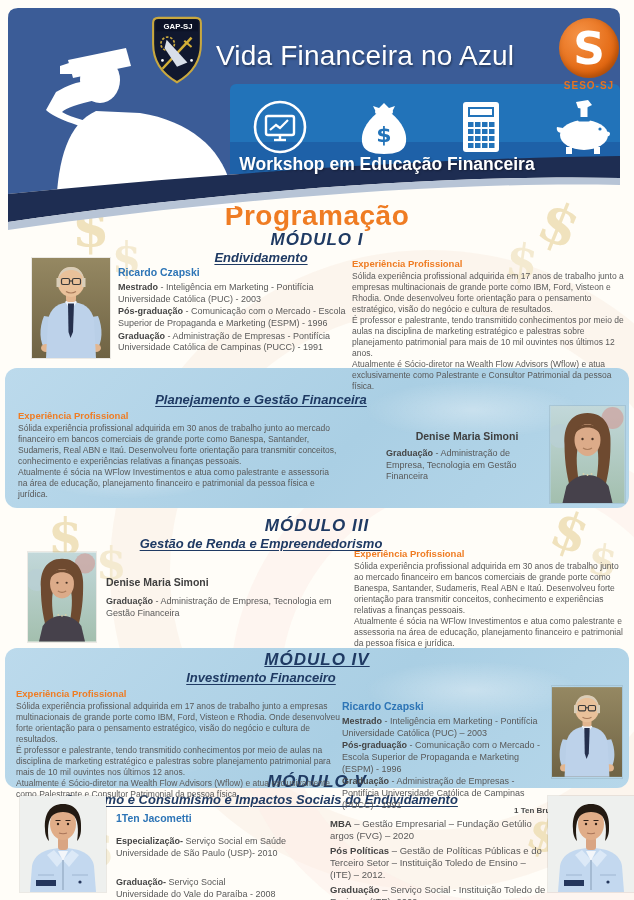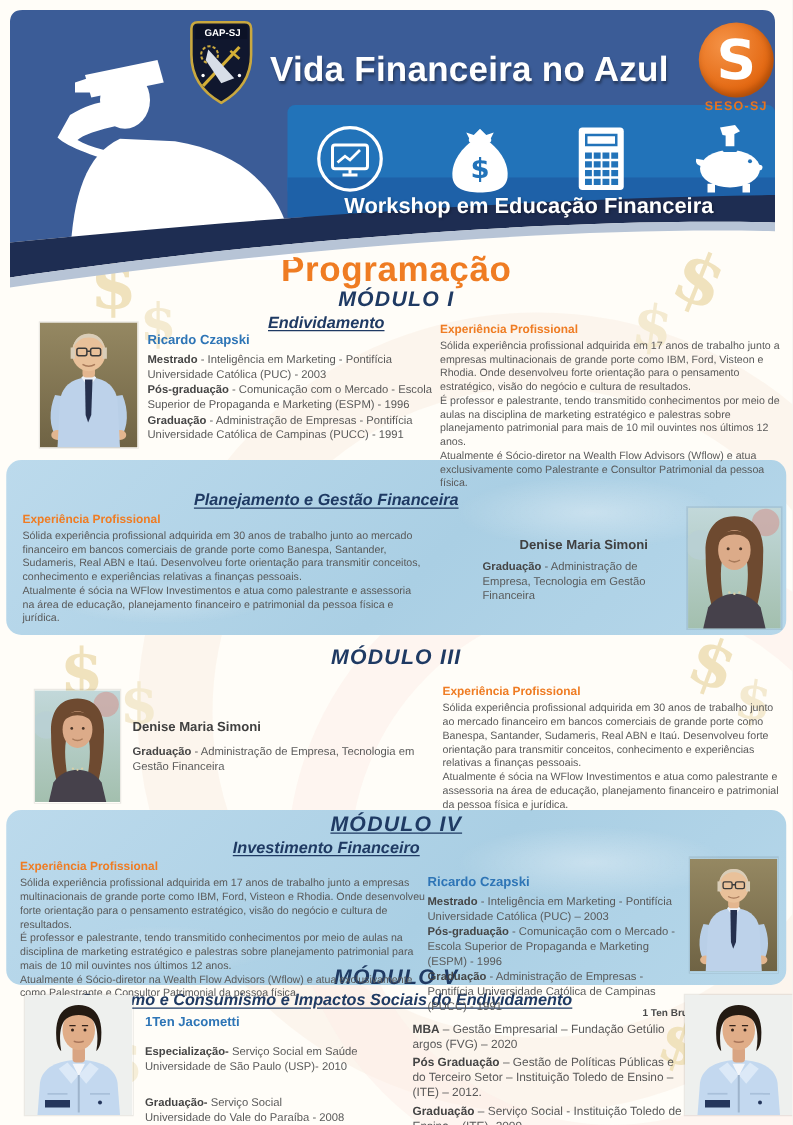--- a/index.html
+++ b/index.html
@@ -9,27 +9,27 @@
   
   .wm{position:absolute;z-index:0;font-family:"DejaVu Serif",serif;font-weight:bold;color:#f0e2bd;line-height:1;user-select:none;}
   .ring{position:absolute;z-index:0;border-radius:50%;}
   .r1{width:520px;height:520px;border:60px solid #f9efe3;left:110px;top:250px;opacity:.55;}
   .r2{width:420px;height:420px;border:50px solid #fdeee8;left:230px;top:430px;opacity:.5;}
 
   
   .hdr{position:absolute;left:8px;top:8px;width:612px;height:230px;z-index:2;}
   .hdr svg.bg{position:absolute;left:0;top:0;}
   .badge{position:absolute;left:142px;top:6px;width:54px;height:70px;}
-  .title{position:absolute;left:208px;top:32px;width:360px;color:#fff;font-size:28px;font-weight:bold;white-space:nowrap;text-shadow:1px 2px 2px rgba(0,0,0,.35);letter-spacing:.2px;}
+  .title{position:absolute;left:208px;top:32px;width:360px;color:#fff;font-size:28px;font-weight:normal;white-space:nowrap;text-shadow:1px 2px 2px rgba(0,0,0,.35);letter-spacing:.2px;}
   .seso{position:absolute;left:548px;top:10px;width:66px;text-align:center;}
   .seso .ball{position:relative;width:60px;height:60px;margin:0 auto;border-radius:50%;background:radial-gradient(circle at 35% 30%,#f59347,#e2650e 70%);box-shadow:inset -2px -3px 6px rgba(0,0,0,.25);}
   .seso .ball span{position:absolute;left:0;top:2px;width:100%;text-align:center;color:#fff;font-size:44px;font-weight:bold;font-family:"DejaVu Sans",sans-serif;line-height:58px;}
   .seso .lbl{margin-top:2px;color:#e8731f;font-size:10px;font-weight:bold;letter-spacing:1px;}
   .icons{position:absolute;left:236px;top:90px;width:360px;height:58px;display:flex;align-items:center;justify-content:space-between;padding:0 8px;}
-  .subtitle{position:absolute;left:222px;top:146px;width:314px;text-align:center;color:#fff;font-size:17.5px;font-weight:bold;text-shadow:1px 1px 2px rgba(0,0,0,.3);padding-left:36px;}
+  .subtitle{position:absolute;left:222px;top:146px;width:314px;text-align:center;color:#fff;font-size:17.5px;font-weight:bold;text-shadow:1px 1px 2px rgba(0,0,0,.3);}
 
   
   .prog-title{position:absolute;left:0;top:200px;width:634px;text-align:center;color:#ef7c23;font-size:28px;font-weight:bold;letter-spacing:.5px;z-index:1;}
   .mod-title{position:absolute;width:634px;text-align:center;color:#1f3a63;font-size:17px;font-weight:bold;font-style:italic;letter-spacing:1px;z-index:1;}
   .mod-topic{position:absolute;width:522px;text-align:center;color:#1f3a63;font-size:13px;font-weight:bold;font-style:italic;text-decoration:underline;text-underline-offset:2px;z-index:1;}
 
   
   .panel{position:absolute;left:5px;width:624px;border-radius:12px;background:linear-gradient(135deg,#bcdaec 0%,#aacfe4 55%,#b6d7ea 100%);z-index:1;}
   .panel:after{content:"";position:absolute;inset:0;border-radius:12px;background:
     radial-gradient(closest-side at 75% 30%,rgba(255,255,255,.35),transparent 70%),
@@ -256,20 +256,21 @@
   </div>
   <div class="abs" style="left:386px;top:430px;width:162px;">
     <div class="name-dark" style="text-align:center;">Denise Maria Simoni</div>
     <div class="cred" style="margin-top:6px;"><span class="cl">Graduação</span><span class="ct"> - Administração de Empresa, Tecnologia em Gestão Financeira</span></div>
   </div>
   <svg class="photo" style="left:550px;top:406px;" width="75" height="97">
       <use href="#photo-denise"></use>
     </svg>
 
   <div class="mod-title" style="top:516px;">MÓDULO  III</div>
+  <div class="mod-topic" style="top:536px;">Gestão de Renda e Empreendedorismo</div>
   <svg class="photo" style="left:28px;top:552px;" width="68" height="90">
       <use href="#photo-denise"></use>
     </svg>
   <div class="abs" style="left:106px;top:576px;width:232px;">
     <div class="name-dark">Denise Maria Simoni</div>
     <div class="cred" style="margin-top:8px;"><span class="cl">Graduação</span><span class="ct"> - Administração de Empresa, Tecnologia em Gestão Financeira</span></div>
   </div>
   <div class="abs" style="left:354px;top:548px;width:272px;">
     <div class="exp-h">Experiência Profissional</div>
     <div class="exp-t">Sólida experiência profissional adquirida em 30 anos de trabalho junto ao mercado financeiro em bancos comerciais de grande porte como Banespa, Santander, Sudameris, Real ABN e Itaú. Desenvolveu forte orientação para transmitir conceitos, conhecimento e experiências relativas a finanças pessoais.
@@ -303,20 +304,20 @@
     </svg>
   <div class="abs" style="left:116px;top:812px;width:212px;">
     <div class="name-blue">1Ten Jacometti</div>
     <div class="cred gap" style="margin-top:12px;"><span class="cl">Especialização-</span><span class="ct"> Serviço Social em Saúde
 Universidade de São Paulo (USP)- 2010</span></div>
     <div class="cred gap"><span class="cl">Graduação-</span><span class="ct"> Serviço Social
 Universidade do Vale do Paraíba - 2008</span></div>
   </div>
   <div class="abs" style="left:330px;top:818px;width:216px;">
     <div class="cred" style="font-size:9.5px;"><span class="cl">MBA</span><span class="ct"> – Gestão Empresarial – Fundação Getúlio argos (FVG) – 2020</span></div>
-    <div class="cred" style="font-size:9.5px;margin-top:2px;"><span class="cl">Pós Graduação</span><span class="ct"> – Gestão de Políticas Públicas e do Terceiro Setor – Instituição Toledo de Ensino – (ITE) – 2012.</span></div>
+    <div class="cred" style="font-size:9.5px;margin-top:2px;"><span class="cl">Pós Políticas</span><span class="ct"> – Gestão de Políticas Públicas e do Terceiro Setor – Instituição Toledo de Ensino – (ITE) – 2012.</span></div>
     <div class="cred" style="font-size:9.5px;margin-top:2px;"><span class="cl">Graduação</span><span class="ct"> – Serviço Social - Instituição Toledo de Ensino – (ITE) -2009.</span></div>
   </div>
   <svg class="photo" style="left:548px;top:796px;" width="86" height="96">
       <use href="#photo-militar"></use>
     </svg>
 
 </div>
 
 </body></html>

